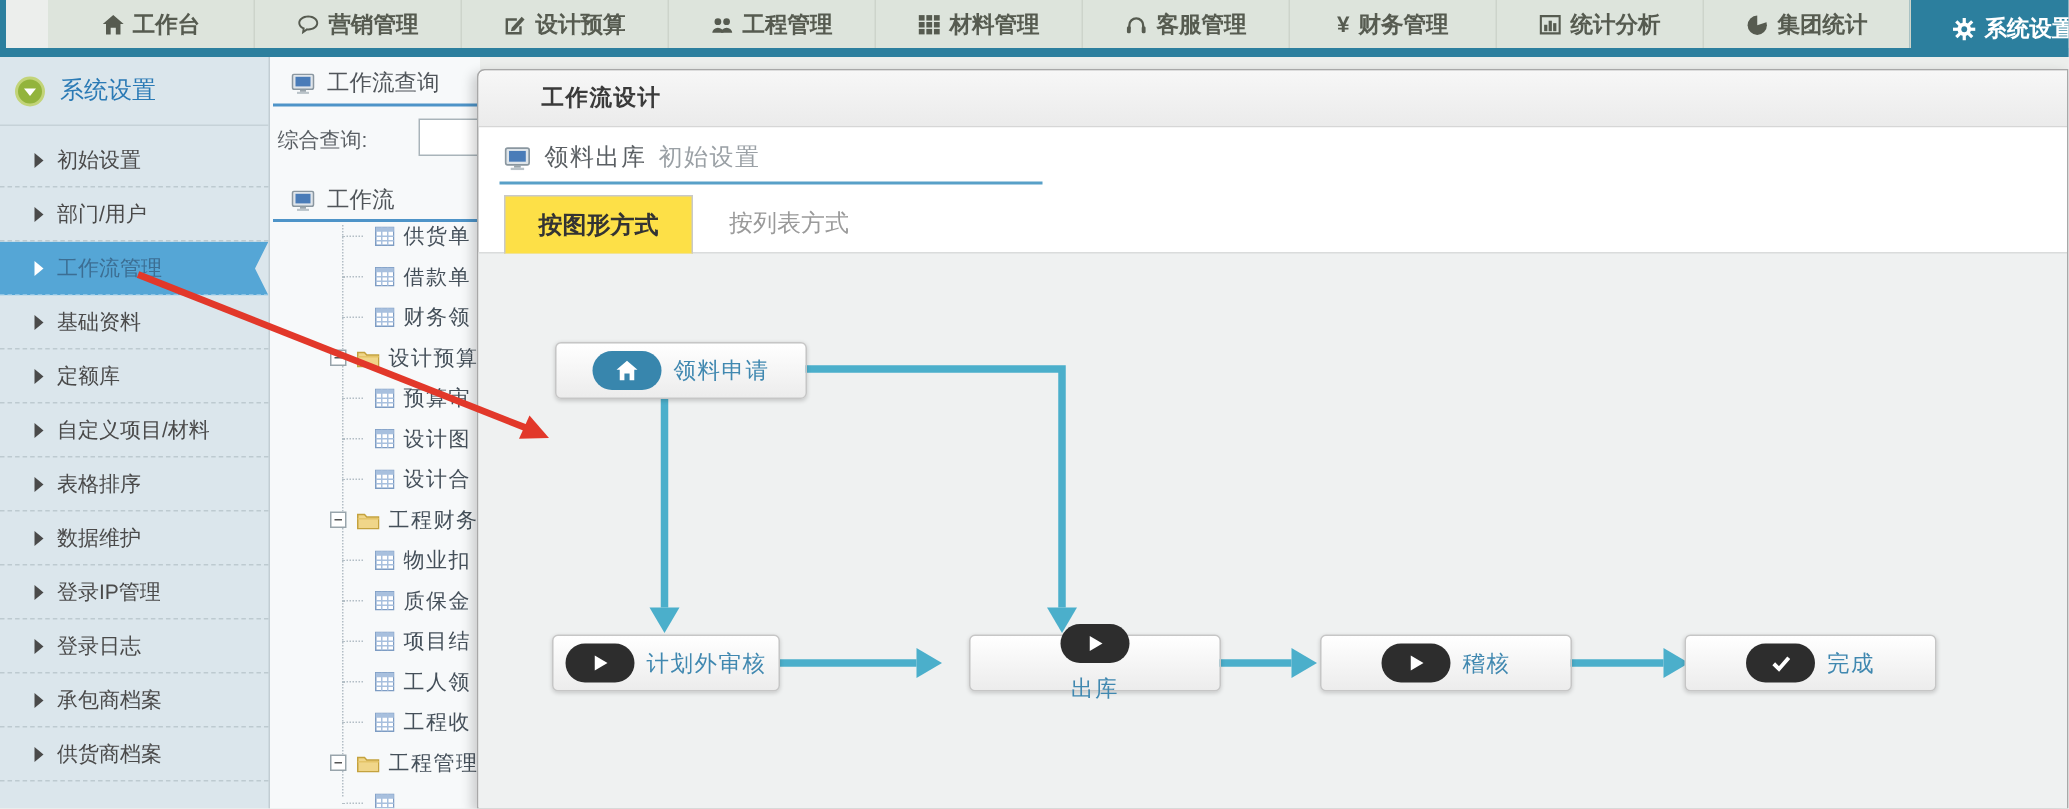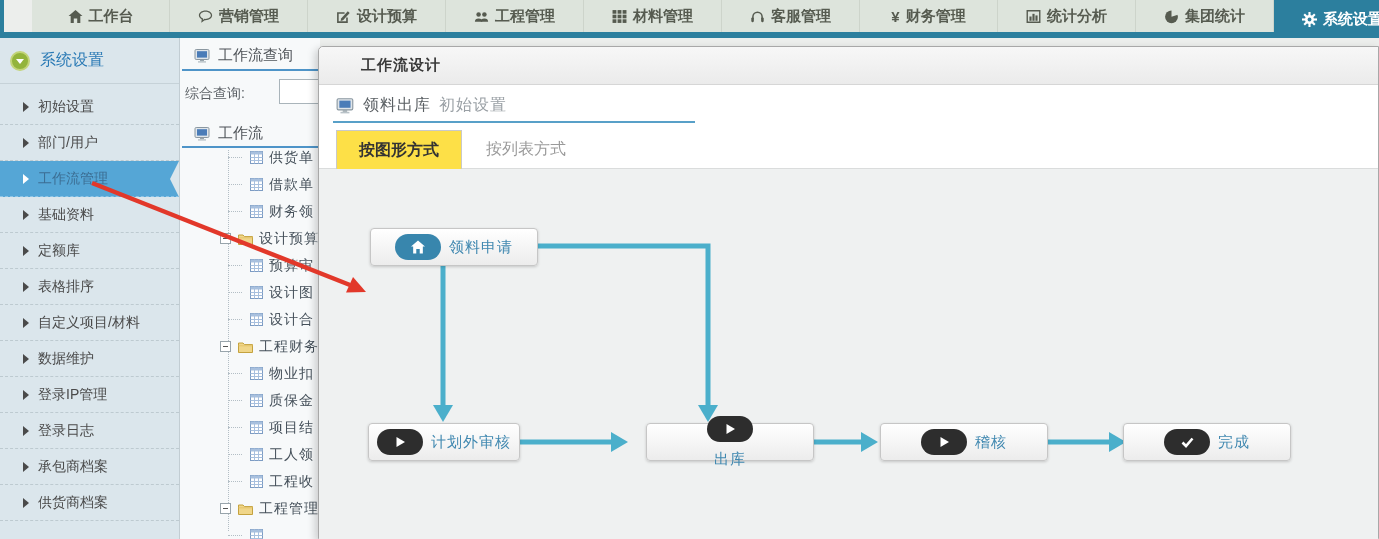--- a/index.html
+++ b/index.html
@@ -195,25 +195,25 @@
     <div class="sb-item">
         <span class="bullet"></span>
         <span>基础资料</span>
       </div>
     <div class="sb-item">
         <span class="bullet"></span>
         <span>定额库</span>
       </div>
     <div class="sb-item">
         <span class="bullet"></span>
+        <span>自定义项目/材料</span>
+      </div>
+    <div class="sb-item">
+        <span class="bullet"></span>
         <span>表格排序</span>
-      </div>
-    <div class="sb-item">
-        <span class="bullet"></span>
-        <span>自定义项目/材料</span>
       </div>
     <div class="sb-item">
         <span class="bullet"></span>
         <span>数据维护</span>
       </div>
     <div class="sb-item">
         <span class="bullet"></span>
         <span>登录IP管理</span>
       </div>
     <div class="sb-item">

